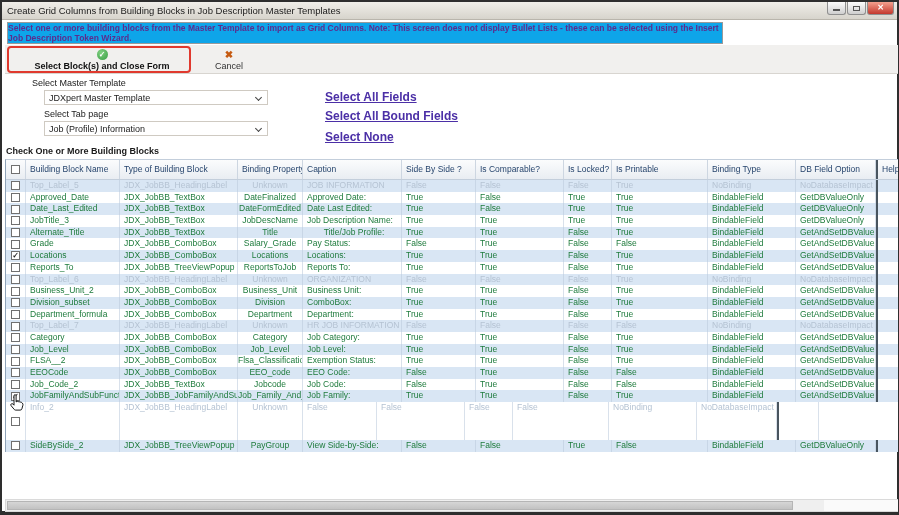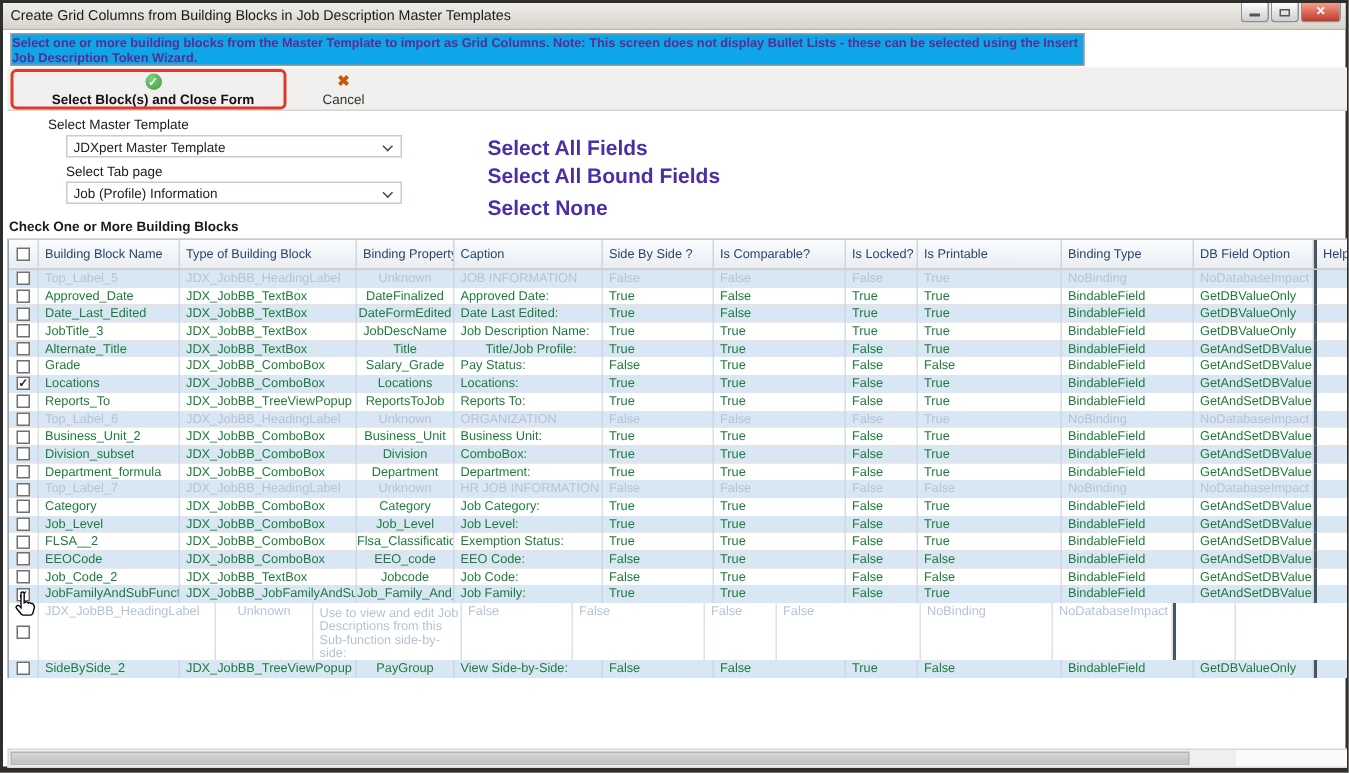--- a/index.html
+++ b/index.html
@@ -42,22 +42,22 @@
   .tbtn-select .lbl { font-size:9px; font-weight:bold; color:#111; margin-top:1px; }
   .tbtn-cancel .lbl { font-size:9px; color:#333; margin-top:1px; }
   
   .flabel { position:absolute; font-size:9px; color:#1a1a1a; }
   .combo { position:absolute; width:224px; height:15px; background:#fff;
     border:1px solid #cfcac2; display:flex; align-items:center; padding:0 4px;
     font-size:9px; color:#222; }
   .combo .chev { position:absolute; right:6px; top:4px; width:5px; height:5px;
     border-right:1.4px solid #444; border-bottom:1.4px solid #444;
     transform:rotate(45deg); }
-  .link { position:absolute; font-size:14px; font-weight:bold;
-    color:var(--link-purple,#4b2fa6); cursor:pointer; }
+  .link { position:absolute; font-size:12px; font-weight:bold;
+    color:var(--link-purple,#4b2fa6); text-decoration:underline; cursor:pointer; }
   .gridlabel { position:absolute; left:4px; top:144px; font-size:9px;
     font-weight:600; color:#1a1a1a; }
   
   .grid { position:absolute; left:3px; top:157px; width:893px; height:293px;
     overflow:hidden; border-left:1px solid #8fa3b8; border-top:1px solid #c3cedb;
     background:#fdba74; }
   .ghead { display:flex; height:20px; background:linear-gradient(#fbfcfd,#e9edf2);
     border-bottom:1px solid #c3cedb; width:930px; }
   .hcell { font-size:8.5px; color:var(--header-text,#27456d); padding:0 0 0 4px;
     line-height:19px; border-right:1px solid #cdd6e1; white-space:nowrap;
@@ -483,23 +483,23 @@
           <div class="gcell" style="width: 96px;">True</div>
           <div class="gcell" style="width: 88px;">BindableField</div>
           <div class="gcell" style="width: 80px;">GetAndSetDBValue</div>
           <div class="divider"></div>
           <div class="gcell" style="width: 40px;"></div>
         </div>
         <div class="grow disabled tall">
           <div class="cbcell" style="width: 20px;">
             <span class="checkbox"></span>
           </div>
+          <div class="gcell" style="width: 94px;">Info_2</div>
           <div class="gcell" style="width: 118px;">JDX_JobBB_HeadingLabel</div>
           <div class="gcell center" style="width: 65px;">Unknown</div>
-          <div class="gcell wrap" style="width: 99px;">Use to view and edit Job Descriptions from this Sub-function side-by-side:</div>
           <div class="gcell" style="width: 74px;">False</div>
           <div class="gcell" style="width: 88px;">False</div>
           <div class="gcell" style="width: 48px;">False</div>
           <div class="gcell" style="width: 96px;">False</div>
           <div class="gcell" style="width: 88px;">NoBinding</div>
           <div class="gcell" style="width: 80px;">NoDatabaseImpact</div>
           <div class="divider"></div>
           <div class="gcell" style="width: 40px;"></div>
         </div>
         <div class="grow alt">

